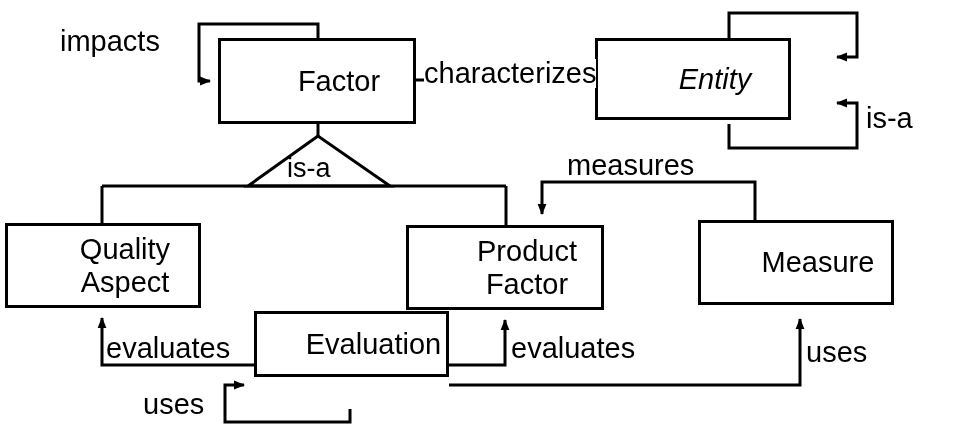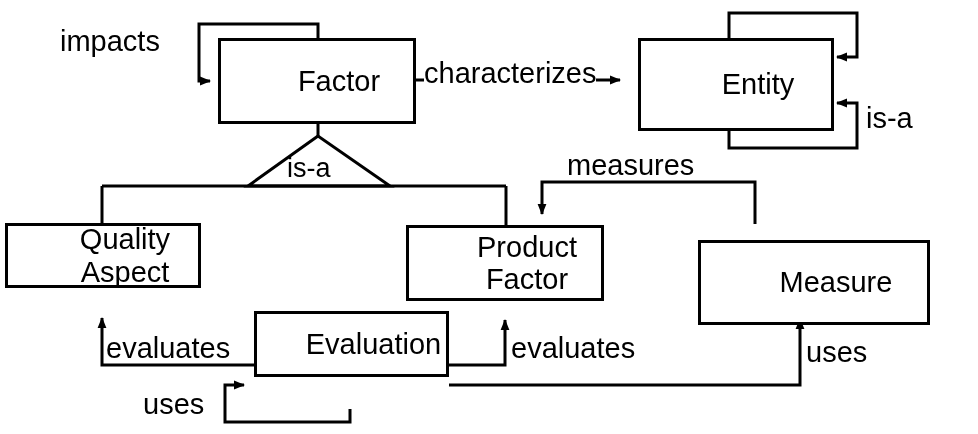--- a/index.html
+++ b/index.html
@@ -108,35 +108,35 @@
 
       <path d="M449,385 L800,385 L800,319" marker-end="url(#arrow-u)"></path>
 
     </g>
   </svg>
 
   <div class="node-box" style="left:218px; top:38px; width:198px; height:86px;">
     <span>Factor</span>
   </div>
 
-  <div class="node-box" style="left:638px; top:38px; width:196px; height:93px;">
+  <div class="node-box" style="left:595px; top:38px; width:196px; height:82px;font-style:italic;">
     <span>Entity</span>
   </div>
 
-  <div class="node-box" style="left:5px; top:223px; width:196px; height:65px; flex-direction:column;">
+  <div class="node-box" style="left:5px; top:223px; width:196px; height:85px; flex-direction:column;">
     <span>Quality</span>
     <span>Aspect</span>
   </div>
 
-  <div class="node-box" style="left:406px; top:225px; width:198px; height:76px; flex-direction:column;">
+  <div class="node-box" style="left:406px; top:225px; width:198px; height:85px; flex-direction:column;">
     <span>Product</span>
     <span>Factor</span>
   </div>
 
-  <div class="node-box" style="left:698px; top:240px; width:232px; height:85px;">
+  <div class="node-box" style="left:698px; top:220px; width:196px; height:85px;">
     <span>Measure</span>
   </div>
 
   <div class="node-box" style="left:254px; top:311px; width:195px; height:66px;">
     <span>Evaluation</span>
   </div>
 
   <div class="edge-label" style="left:60px; top:27px;">impacts</div>
 
   <div class="edge-label" style="left:424px; top:31px;margin-top:28px;">characterizes</div>

